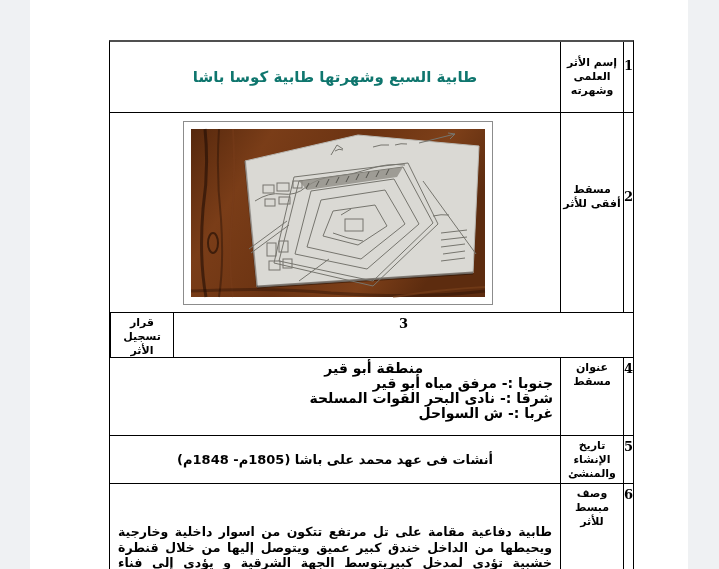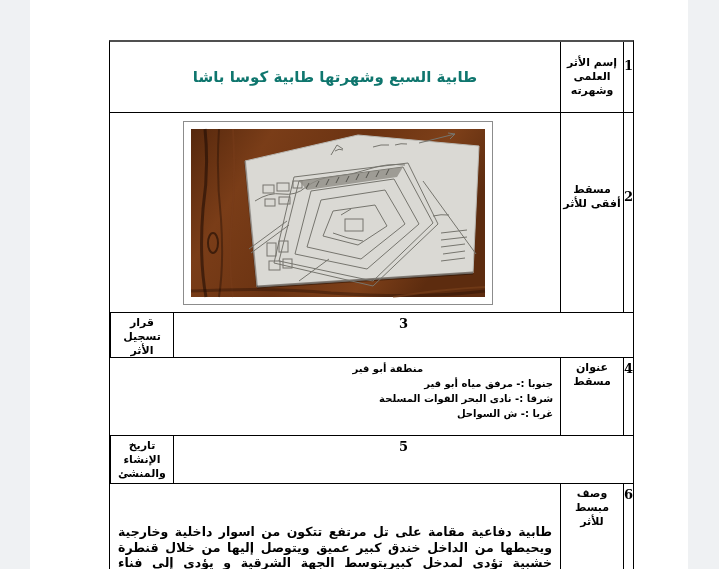--- a/index.html
+++ b/index.html
@@ -41,21 +41,21 @@
   .title-cell { display:flex; align-items:center; justify-content:center; direction:rtl; }
   .title-text { font-size:15px; font-weight:bold; color:#0f766e; }
 
   .photo-wrap { margin:8px 0 0 73px; width:310px; height:184px; }
 
   .decision-cell { display:flex; align-items:center; justify-content:flex-start;
                    direction:rtl; padding-right:20px; }
   .decision-text { font-size:13px; font-weight:bold; }
 
   .address-cell { direction:rtl; padding:3px 7px 0 7px; }
-  .address-line { font-size:10px; font-weight:bold; line-height:15px; text-align:right; }
+  .address-line { font-size:14px; font-weight:bold; line-height:15px; text-align:right; }
   .address-line.first { padding-left:0; padding-right:130px; }
 
   .date-cell { display:flex; align-items:center; justify-content:center; direction:rtl; }
   .date-text { font-size:13px; font-weight:bold; }
 
   .desc-cell { direction:rtl; padding:4px 8px 0 8px; }
   .desc-text { font-size:12.5px; font-weight:bold; line-height:15.5px;
                text-align:justify; text-align-last:center;margin-top:36px; }
 </style>
 </head>
@@ -183,20 +183,23 @@
         <div class="cell-label">
           <span class="lbl">عنوان
 مسقط</span>
         </div>
         <div class="cell-num">
           <span class="num">4</span>
         </div>
       </div>
 
       <div class="row row5 v-top">
+        <div class="cell-content date-cell">
+          <span class="date-text">أنشات فى عهد محمد على باشا (1805م-  1848م)</span>
+        </div>
         <div class="cell-label">
           <span class="lbl">تاريخ
 الإنشاء
 والمنشئ</span>
         </div>
         <div class="cell-num">
           <span class="num">5</span>
         </div>
       </div>
 

